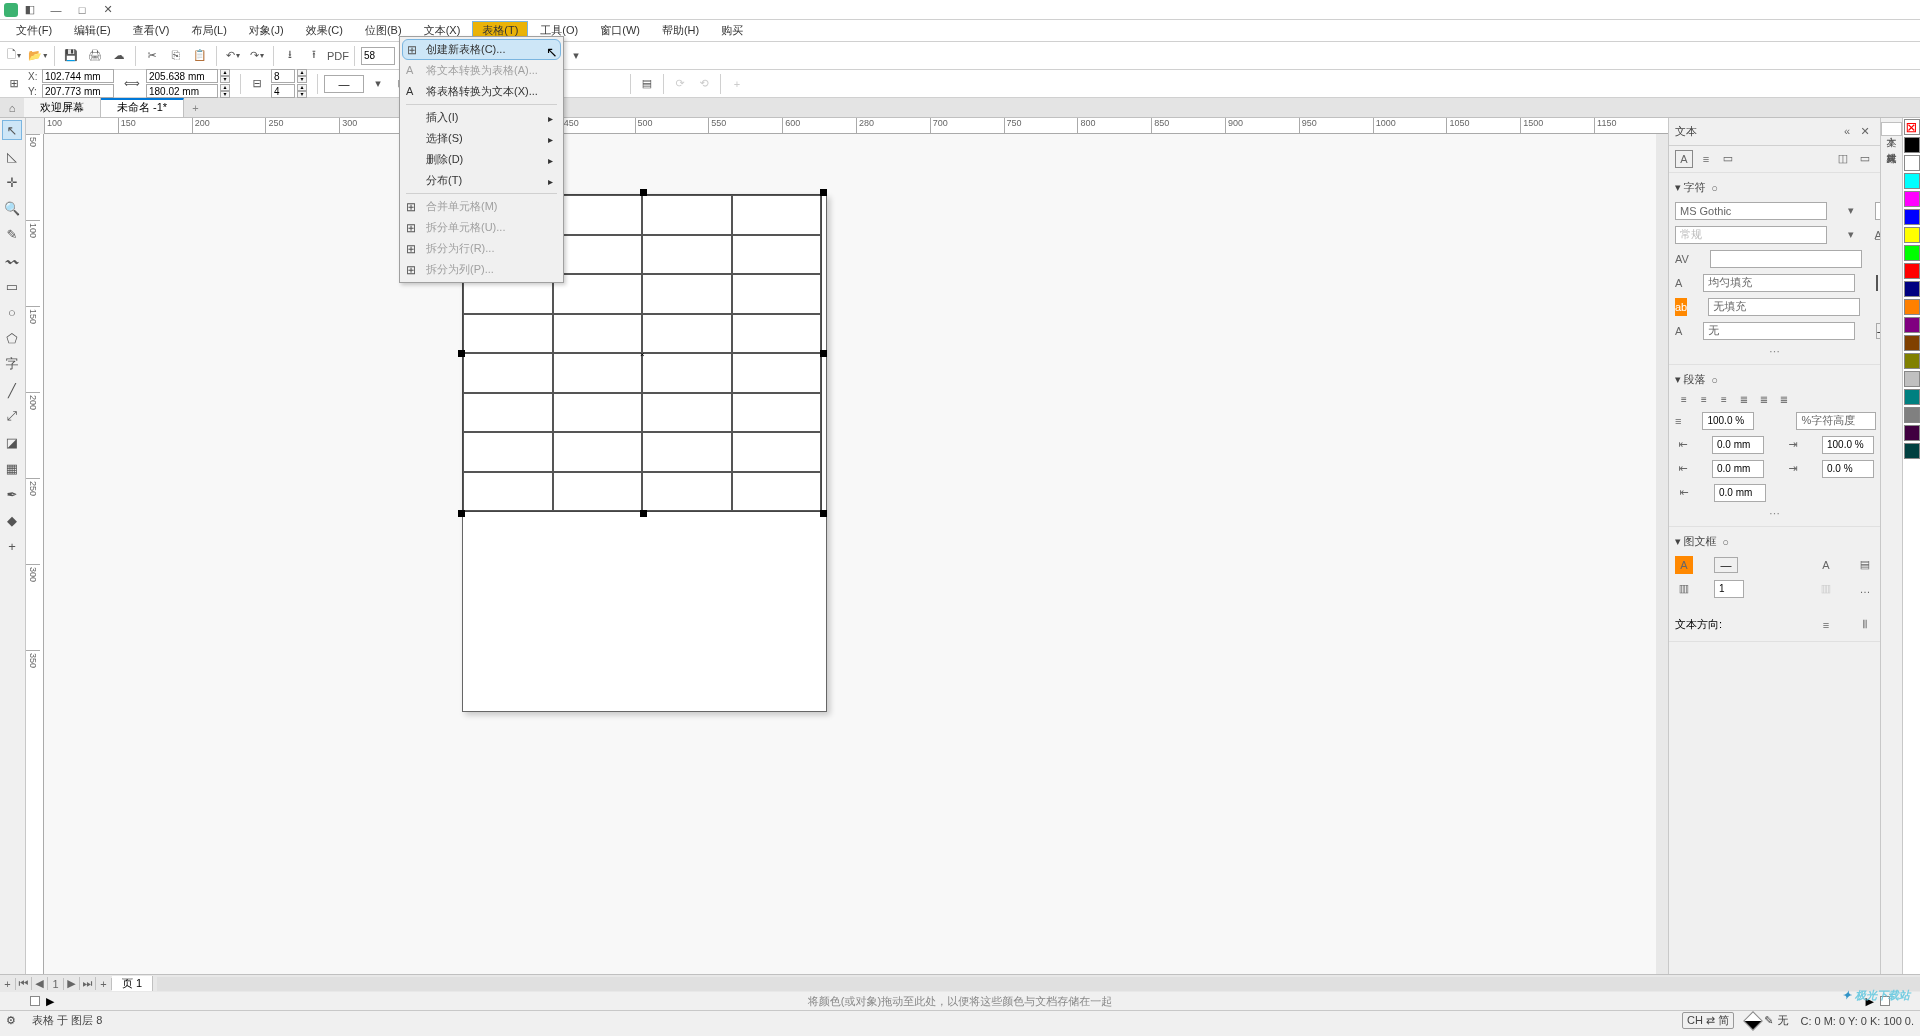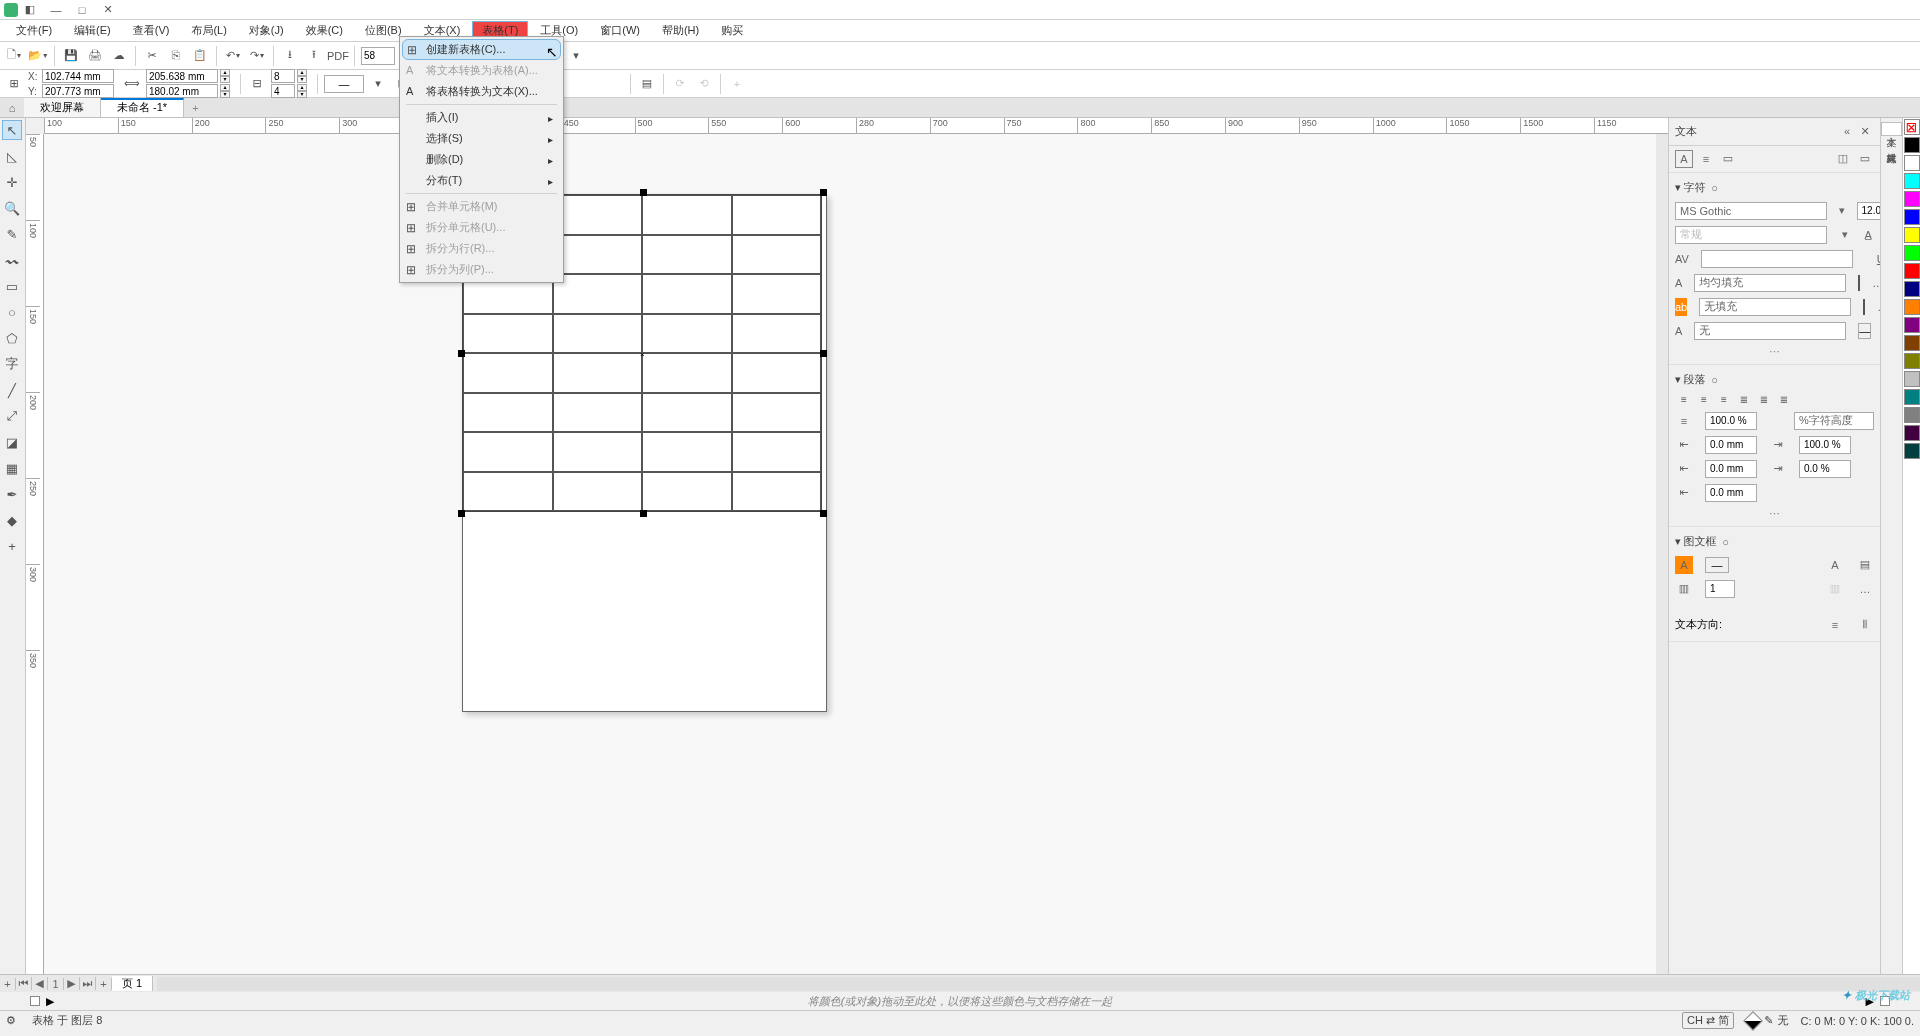--- a/index.html
+++ b/index.html
@@ -8,21 +8,21 @@
 
 .titlebar { height: 20px; background: #fff; display: flex; align-items: center; padding: 0 4px; border-bottom: 1px solid #d0d0d0; }
 .titlebar .logo { width: 14px; height: 14px; background: #3cb371; border-radius: 3px; margin-right: 4px; }
 .titlebar .title { flex: 1; color: #333; }
 .titlebar .winbtns { display: flex; gap: 10px; }
 .titlebar .winbtns span { width: 16px; height: 16px; display: inline-flex; align-items: center; justify-content: center; color: #555; cursor: pointer; }
 
 
 .menubar { height: 22px; background: #fff; display: flex; align-items: center; padding: 0 6px; gap: 2px; border-bottom: 1px solid #d0d0d0; }
 .menubar .item { padding: 2px 10px; cursor: pointer; color: #333; }
-.menubar .item.active { background: #ef4444; border: 1px solid #7ab5e0; padding: 1px 9px; }
+.menubar .item.active { background: #eab308; border: 1px solid #7ab5e0; padding: 1px 9px; }
 
 
 .dropdown { position: absolute; top: 36px; left: 399px; width: 165px; background: #f0f0f0; border: 1px solid #a0a0a0; box-shadow: 2px 2px 4px rgba(0,0,0,0.2); z-index: 1000; padding: 2px; }
 .dropdown .mitem { padding: 3px 8px 3px 24px; position: relative; display: flex; align-items: center; justify-content: space-between; color: #333; cursor: pointer; border-radius: 6px; }
 .dropdown .mitem.hover { background: #cde6f7; border: 1px solid #7ab5e0; padding: 2px 7px 2px 23px; }
 .dropdown .mitem.disabled { color: #a0a0a0; cursor: default; }
 .dropdown .mitem .arrow::after { content: "▸"; font-size: 10px; }
 .dropdown .sep { height: 1px; background: #d0d0d0; margin: 2px 4px; }
 .dropdown .micon { position: absolute; left: 4px; width: 14px; height: 14px; display: inline-block; }
 .dropdown .micon.table::before { content: "⊞"; font-size: 12px; color: #555; }
@@ -80,21 +80,21 @@
 .center-x { position: absolute; top: 216px; left: 596px; font-size: 8px; }
 .vscroll { position: absolute; right: 0; top: 16px; width: 12px; bottom: 0; background: #e8e8e8; }
 
 
 .rightpanel { width: 212px; background: #f0f0f0; border-left: 1px solid #c8c8c8; display: flex; flex-direction: column; }
 .rp-title { padding: 4px 6px; color: #444; border-bottom: 1px solid #d0d0d0; display: flex; justify-content: space-between; align-items: center; }
 .rp-toolrow { display: flex; gap: 4px; padding: 4px 6px; align-items: center; border-bottom: 1px solid #e0e0e0; }
 .rp-icon { width: 18px; height: 18px; display: inline-flex; align-items: center; justify-content: center; color: #666; cursor: pointer; }
 .rp-section { padding: 4px 6px; border-bottom: 1px solid #e0e0e0; }
 .rp-section .hdr { display: flex; align-items: center; padding: 2px 0; color: #444; font-weight: normal; }
-.rp-row { display: flex; align-items: center; gap: 12px; padding: 3px 0; }
+.rp-row { display: flex; align-items: center; gap: 21px; padding: 3px 0; }
 .rp-input { flex: 1; height: 18px; border: 1px solid #aaa; padding: 0 4px; background: #fff; color: #666; }
 .rp-spin { width: 52px; height: 18px; border: 1px solid #aaa; padding: 0 4px; background: #fff; font-size: 10px; }
 .rp-color { width: 24px; height: 16px; background: #000; border: 1px solid #555; }
 .rp-line { width: 24px; height: 16px; border: 1px solid #aaa; display: inline-flex; align-items: center; justify-content: center; }
 .rp-align-row { display: flex; gap: 2px; }
 .rp-align-row .btn { width: 18px; height: 18px; border: 1px solid transparent; display: flex; align-items: center; justify-content: center; font-size: 10px; color: #555; cursor: pointer; }
 .rp-expand { text-align: center; color: #888; padding: 2px; cursor: pointer; }
 
 
 .rtabs { width: 22px; background: #f0f0f0; border-left: 1px solid #c8c8c8; display: flex; flex-direction: column; padding-top: 4px; gap: 2px; }
@@ -107,21 +107,21 @@
 
 
 .pagenav { height: 18px; background: #e8e8e8; border-top: 1px solid #c0c0c0; display: flex; align-items: center; }
 .pagenav .nav-btn { width: 16px; text-align: center; color: #666; cursor: pointer; border-right: 1px solid #c0c0c0; }
 .pagenav .pg { padding: 0 10px; background: #fff; border-right: 1px solid #c0c0c0; }
 .hscroll { flex: 1; height: 14px; background: #e0e0e0; margin-left: 4px; }
 
 
 .hintbar { height: 18px; background: #f0f0f0; display: flex; align-items: center; padding: 0 30px; gap: 6px; }
 .hintbar .sq { width: 10px; height: 10px; background: #fff; border: 1px solid #888; }
-.hintbar .hint { color: #888; font-style: italic; margin: 0 auto; }
+.hintbar .hint { color: #888; margin: 0 auto; }
 
 
 .statusbar { height: 20px; background: #f0f0f0; border-top: 1px solid #c8c8c8; display: flex; align-items: center; padding: 0 6px; gap: 12px; color: #444; }
 .statusbar .gear { width: 14px; }
 .statusbar .sec { white-space: nowrap; }
 .statusbar .fill { flex: 1; }
 .statusbar .ime { border: 1px solid #999; padding: 0 4px; border-radius: 2px; }
 .statusbar .colorinfo { display: flex; align-items: center; gap: 4px; }
 .statusbar .diamond { width: 14px; height: 14px; display: inline-block; transform: rotate(45deg); border: 1px solid #888; background: linear-gradient(135deg,#fff 50%,#000 50%); }
 .watermark { position: absolute; right: 10px; bottom: 26px; width: 120px; height: 30px; color: #67c9e0; font-style: italic; font-weight: bold; font-size: 14px; opacity: 0.9; display: flex; align-items: center; justify-content: flex-end; }

